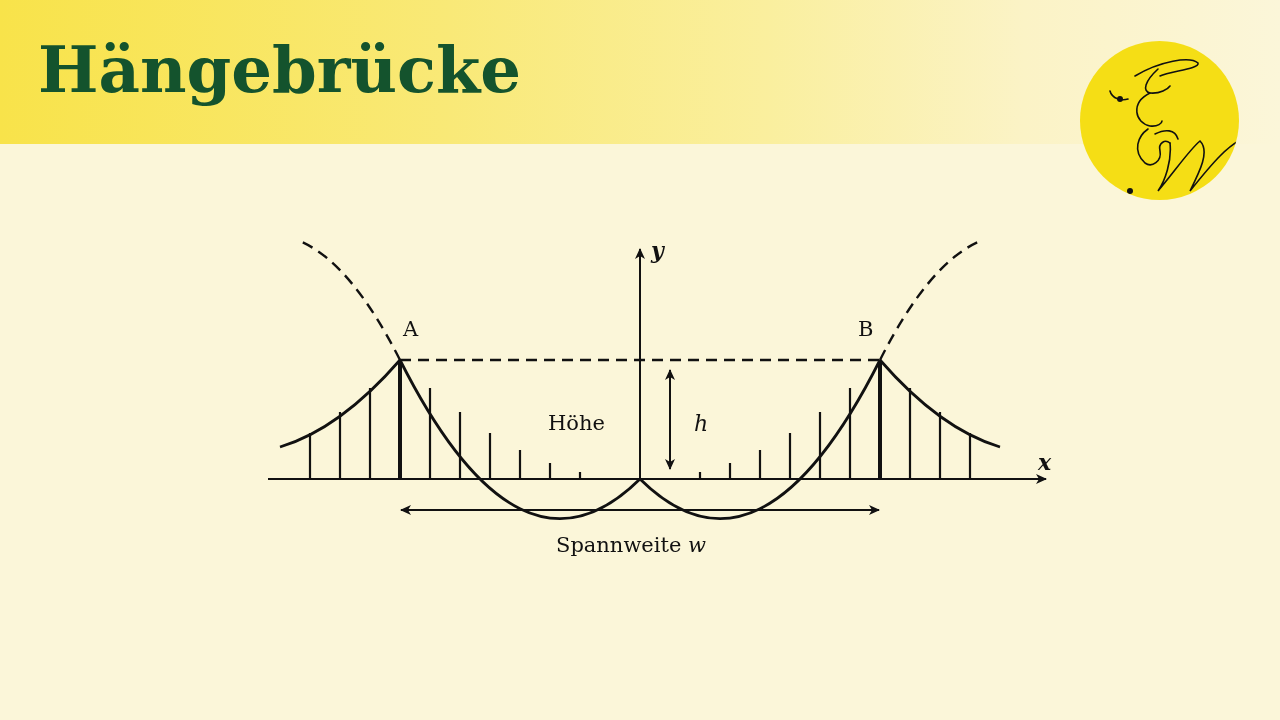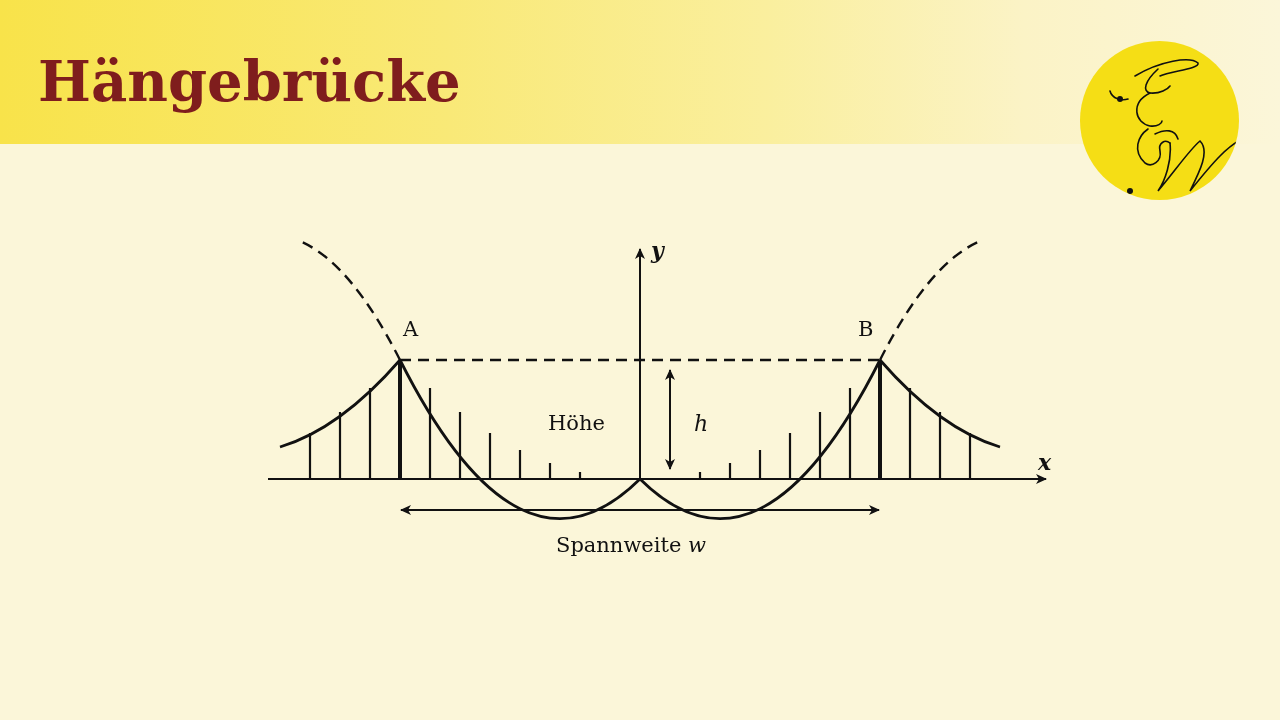--- a/index.html
+++ b/index.html
@@ -1,19 +1,19 @@
 <!DOCTYPE html>
 <html><head>
 <meta charset="utf-8">
 <style>
   html, body { margin:0; padding:0; }
   body { width:1280px; height:720px; overflow:hidden; background:#fbf6d9; position:relative; font-family:"DejaVu Serif", serif; }
   .title-band { position:absolute; left:0; top:0; width:1280px; height:144px;
     background: linear-gradient(90deg, #f8e34a 0%, #f9e977 35%, #faef9e 60%, #fbf3c6 80%, #fbf6d9 100%); }
-  .title { position:absolute; left:38px; top:31px; font-family:"DejaVu Serif", serif; font-weight:bold; font-size:56px; color:#7f1d1d; letter-spacing:0px; line-height:100px; }
+  .title { position:absolute; left:38px; top:20px; font-family:"DejaVu Serif", serif; font-weight:bold; font-size:64px; color:#14532d; letter-spacing:0px; line-height:100px; }
   .logo { position:absolute; left:1080px; top:41px; width:159px; height:159px; border-radius:50%; background:#f5de15; overflow:hidden; }
   .logo svg { position:absolute; left:-30px; top:-10px; }
   svg.diagram { position:absolute; left:0; top:0; }
   .lbl { font-family:"DejaVu Serif", serif; fill:#111; }
 </style>
 </head>
 <body>
 
 <div class="title-band"></div>
 <div class="title">Hängebrücke</div>

